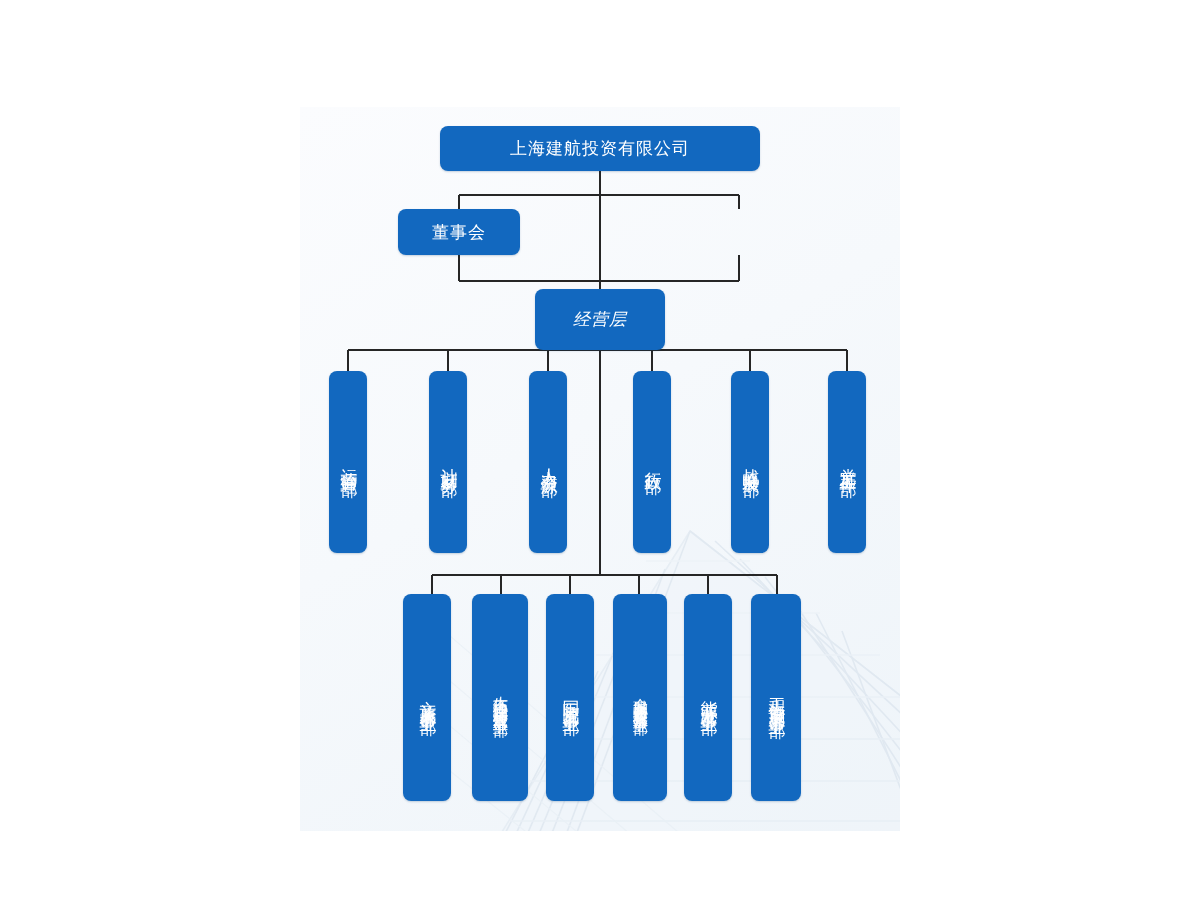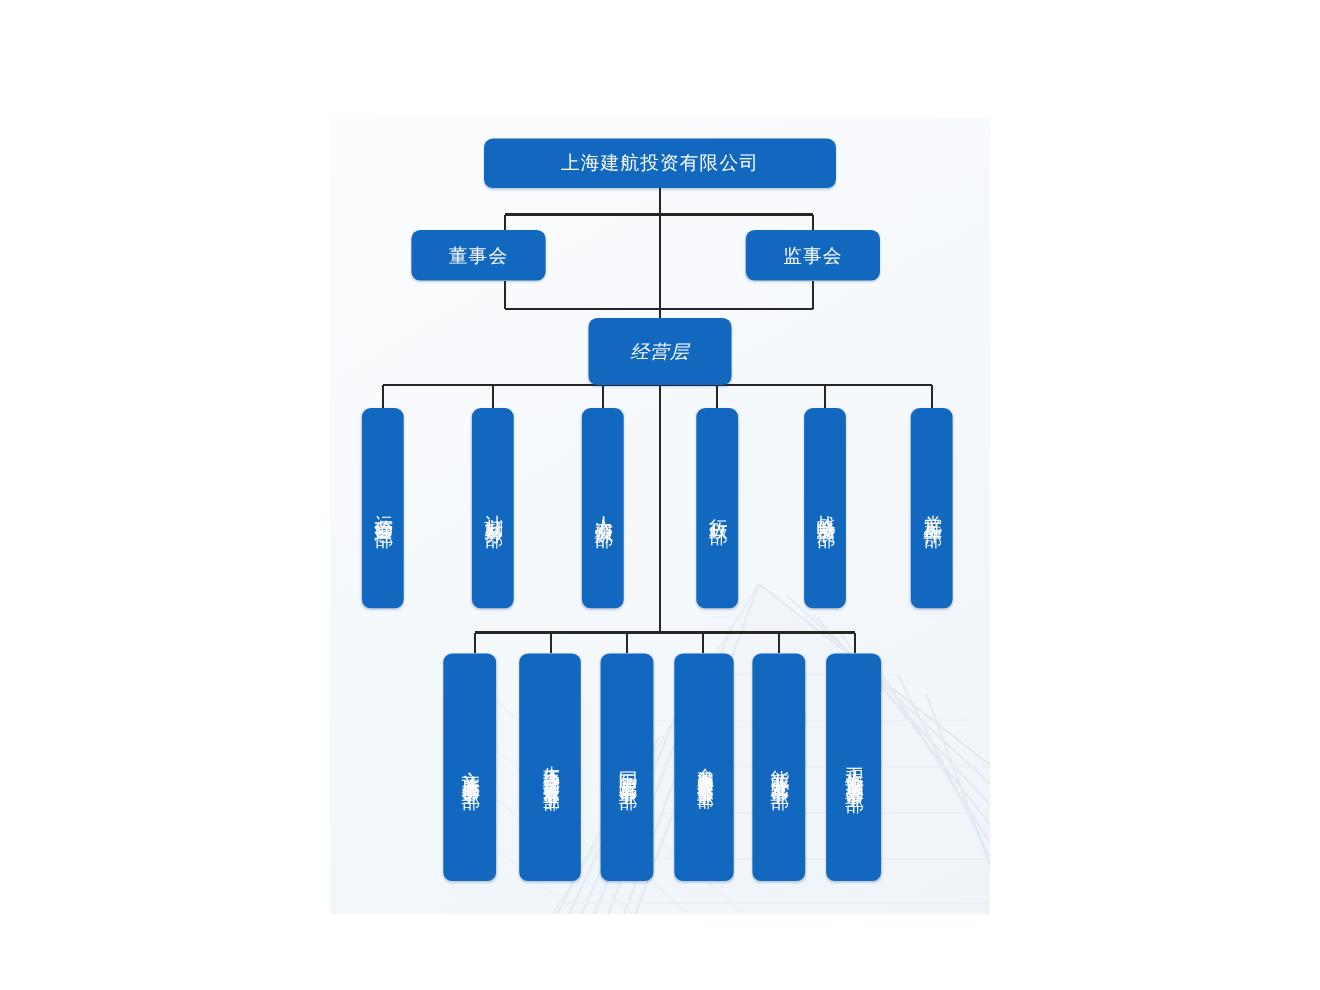--- a/index.html
+++ b/index.html
@@ -185,23 +185,22 @@
       <path d="M501 556 L501 575"></path>
       <path d="M570 556 L570 575"></path>
       <path d="M639 556 L639 575"></path>
       <path d="M708 556 L708 575"></path>
       <path d="M777 556 L777 575"></path>
     </g>
   </svg>
 
   <div class="node h-node" style="left:440px; top:107px; width:320px; height:45px;">上海建航投资有限公司</div>
 
-  <div class="node h-node" style="left:374px; top:190px; width:122px; height:46px;">董事会</div>
-
-  <div class="node h-node" style="left:678px; top:190px; width:122px; height:46px;">监事会</div>
+  <div class="node h-node" style="left:398px; top:190px; width:122px; height:46px;">董事会</div>
+
 
   <div class="node h-node" style="left:535px; top:270px; width:130px; height:61px;font-style:italic;">经营层</div>
 
   <div class="node v-node" style="left:329px; top:352px; width:38px; height:182px;">运营管理部</div>
 
   <div class="node v-node" style="left:429px; top:352px; width:38px; height:182px;">计划财务部</div>
 
   <div class="node v-node" style="left:529px; top:352px; width:38px; height:182px;">人力资源部</div>
 
   <div class="node v-node" style="left:633px; top:352px; width:38px; height:182px;">行政部</div>

